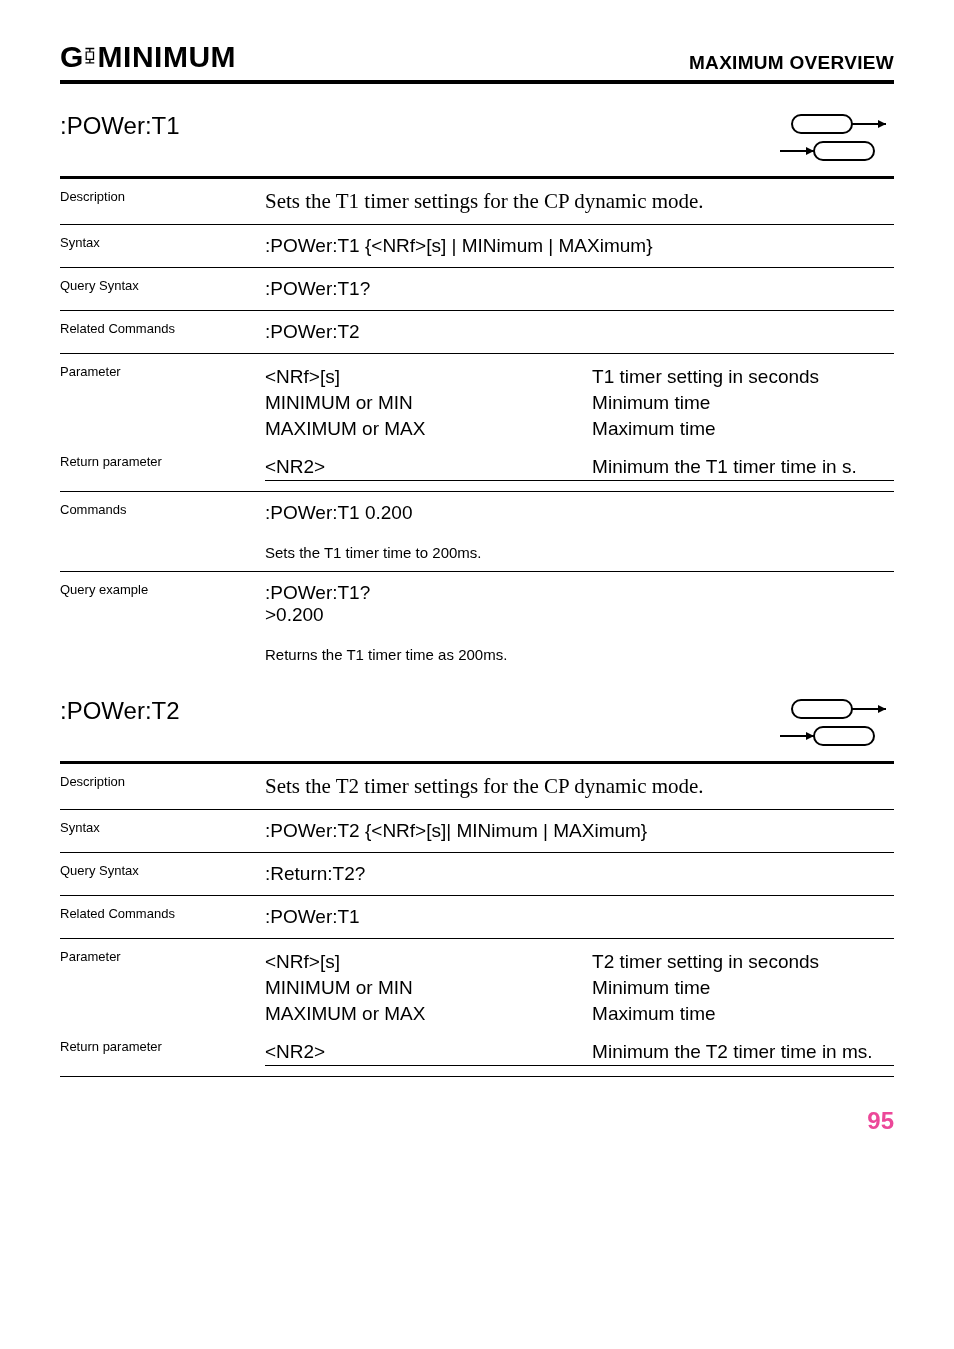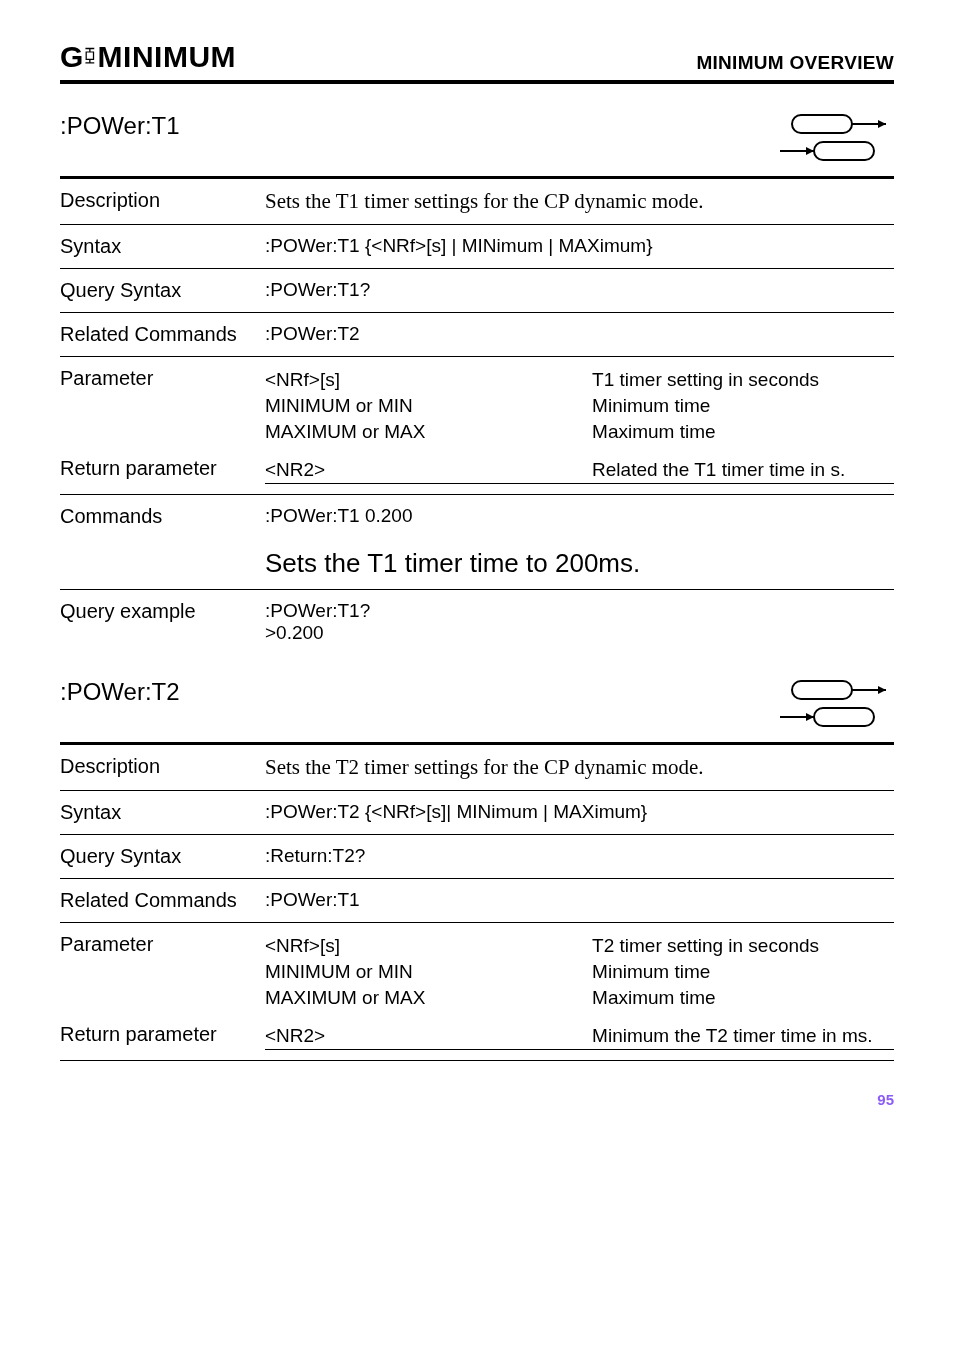--- a/index.html
+++ b/index.html
@@ -52,56 +52,56 @@
   .cmd-name {
     font-family: Arial, sans-serif;
     font-size: 24px;
     font-weight: 400;
   }
   .sym-cell { text-align: right; vertical-align: bottom; }
   .sym-svg { display: inline-block; }
   .row-border td { border-bottom: 1.5px solid #000; }
   .label-cell {
     font-family: Arial, sans-serif;
-    font-size: 20px;
+    font-size: 13px;
     width: 205px;
     padding: 10px 6px 10px 0;
   }
   .val-cell {
     font-family: Arial, sans-serif;
     font-size: 19px;
     padding: 10px 0 10px 0;
   }
   .serif { font-family: Georgia, "Times New Roman", serif; font-size: 21px; }
   .inner { width: 100%; border-collapse: collapse; }
   .inner td { padding: 2px 0; font-family: Arial, sans-serif; font-size: 19px; }
   .note {
     font-family: Arial, sans-serif;
-    font-size: 26px;
+    font-size: 15px;
     padding: 10px 0 10px 0;
   }
   .footer {
     text-align: right;
     font-family: Arial, sans-serif;
     font-weight: 700;
-    font-size: 15px;
-    color: #8b5cf6;
+    font-size: 24px;
+    color: #ec4899;
     margin-top: 30px;
   }
 </style>
 </head>
 <body>
 
 <div class="header-bar">
   <div class="logo">
     <span>G</span>
       <span class="logo-sup">⧮</span>
       <span>MINIMUM</span>
   </div>
-  <div class="section-title">MINIMUM OVERVIEW</div>
+  <div class="section-title">MAXIMUM OVERVIEW</div>
 </div>
 
 <table class="cmd">
   <tbody>
       <tr class="cmd-name-row">
     <td class="cmd-name">:POWer:T1</td>
     <td class="sym-cell">
       <svg class="sym-svg" width="120" height="52" viewBox="0 0 120 52">
         <rect x="18" y="3" width="60" height="18" rx="9" fill="none" stroke="#000" stroke-width="2"></rect>
         <line x1="78" y1="12" x2="112" y2="12" stroke="#000" stroke-width="2"></line>
@@ -149,40 +149,44 @@
           </table>
     </td>
   </tr>
   <tr class="row-border">
     <td class="label-cell" style="padding-top:2px">Return parameter</td>
     <td class="val-cell" style="padding-top:2px">
       <table class="inner">
         <tbody>
               <tr>
                 <td style="width:52%">&lt;NR2&gt;</td>
-                <td>Related the T1 timer time in s.</td>
+                <td>Minimum the T1 timer time in s.</td>
               </tr>
       </tbody>
           </table>
     </td>
   </tr>
   <tr>
     <td class="label-cell">Commands</td>
     <td class="val-cell">:POWer:T1 0.200</td>
   </tr>
   <tr class="row-border">
     <td></td>
     <td class="note">Sets the T1 timer time to 200ms.</td>
   </tr>
   <tr>
     <td class="label-cell">Query example</td>
     <td class="val-cell">
       <div>:POWer:T1?</div>
       <div>&gt;0.200</div>
     </td>
+  </tr>
+  <tr>
+    <td></td>
+    <td class="note">Returns the T1 timer time as 200ms.</td>
   </tr>
 </tbody>
   </table>
 
 <table class="cmd">
   <tbody>
       <tr class="cmd-name-row">
     <td class="cmd-name">:POWer:T2</td>
     <td class="sym-cell">
       <svg class="sym-svg" width="120" height="52" viewBox="0 0 120 52">

